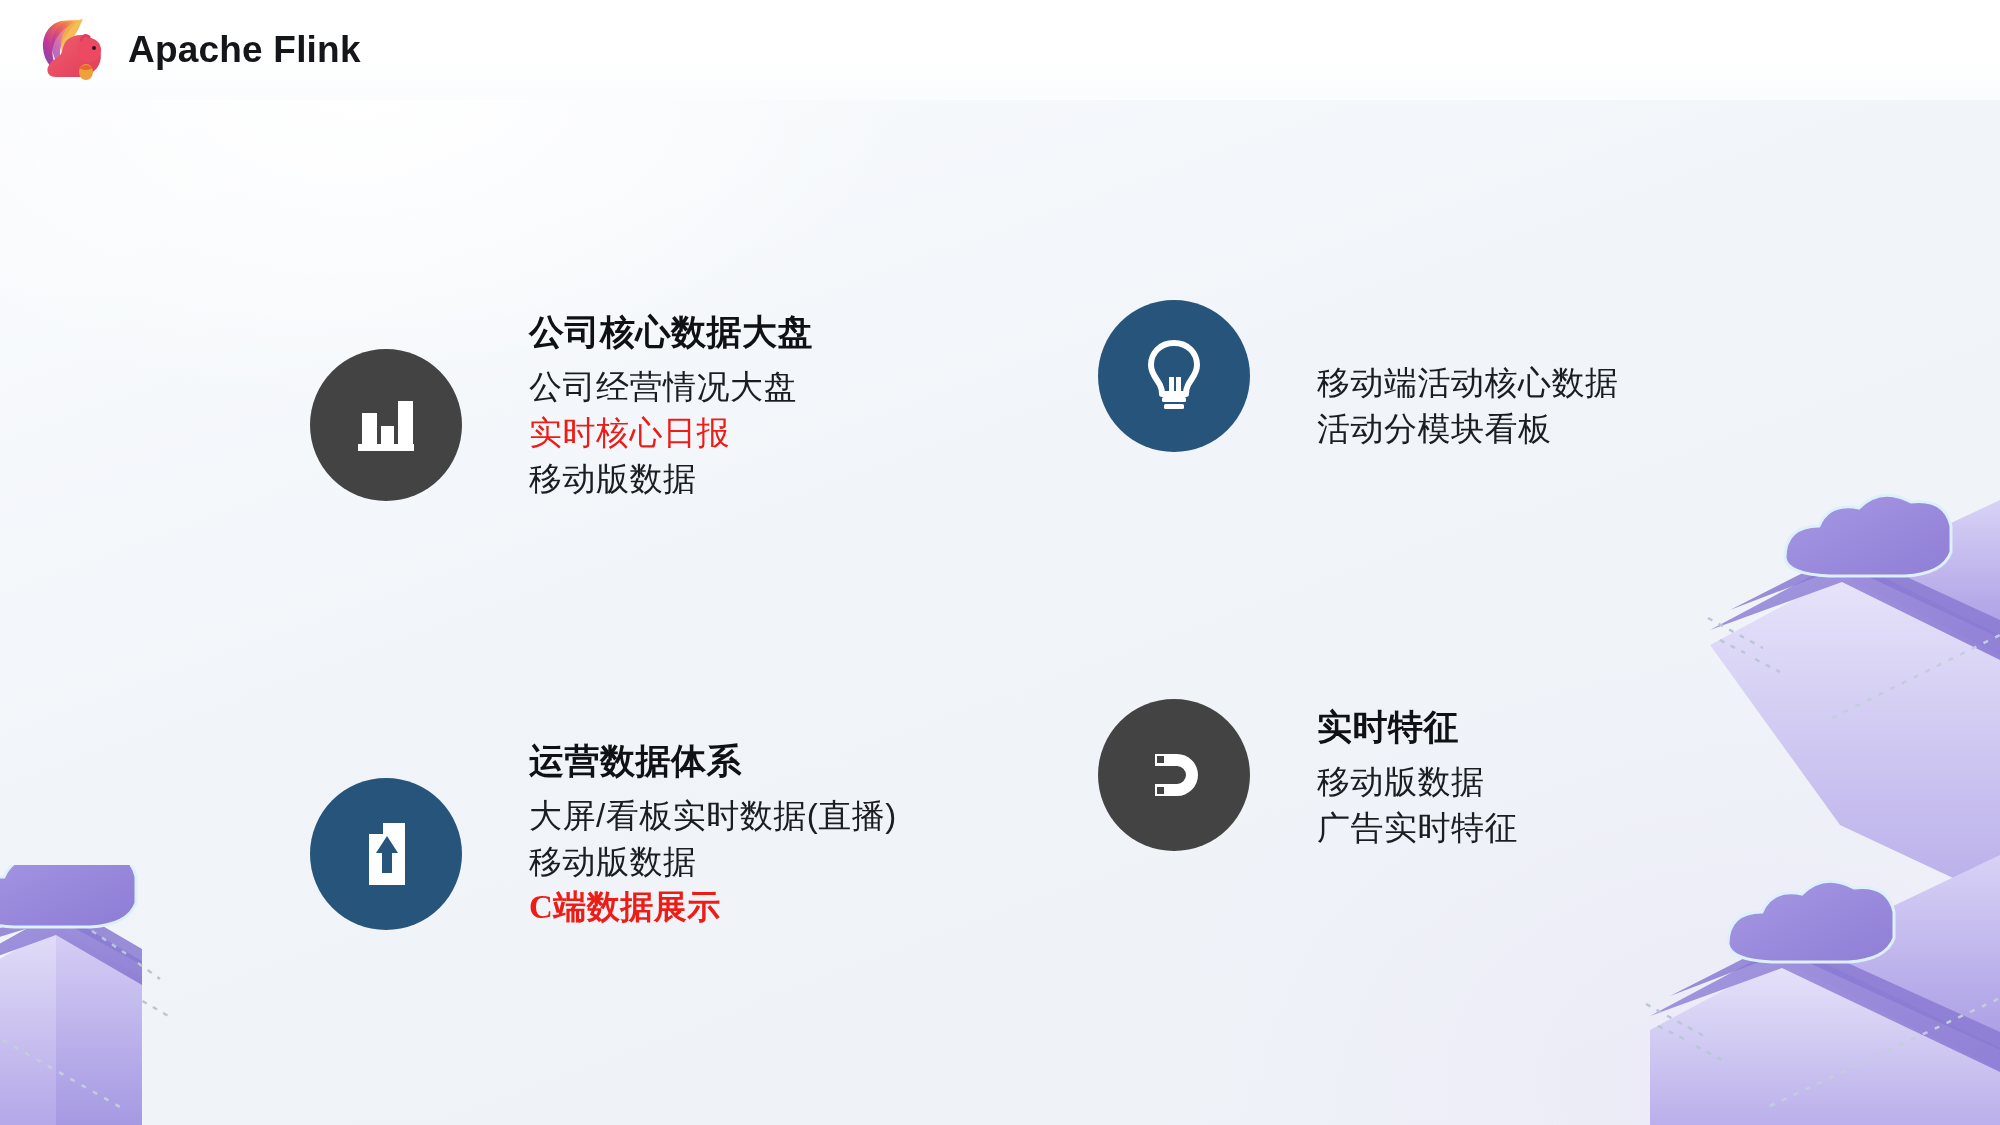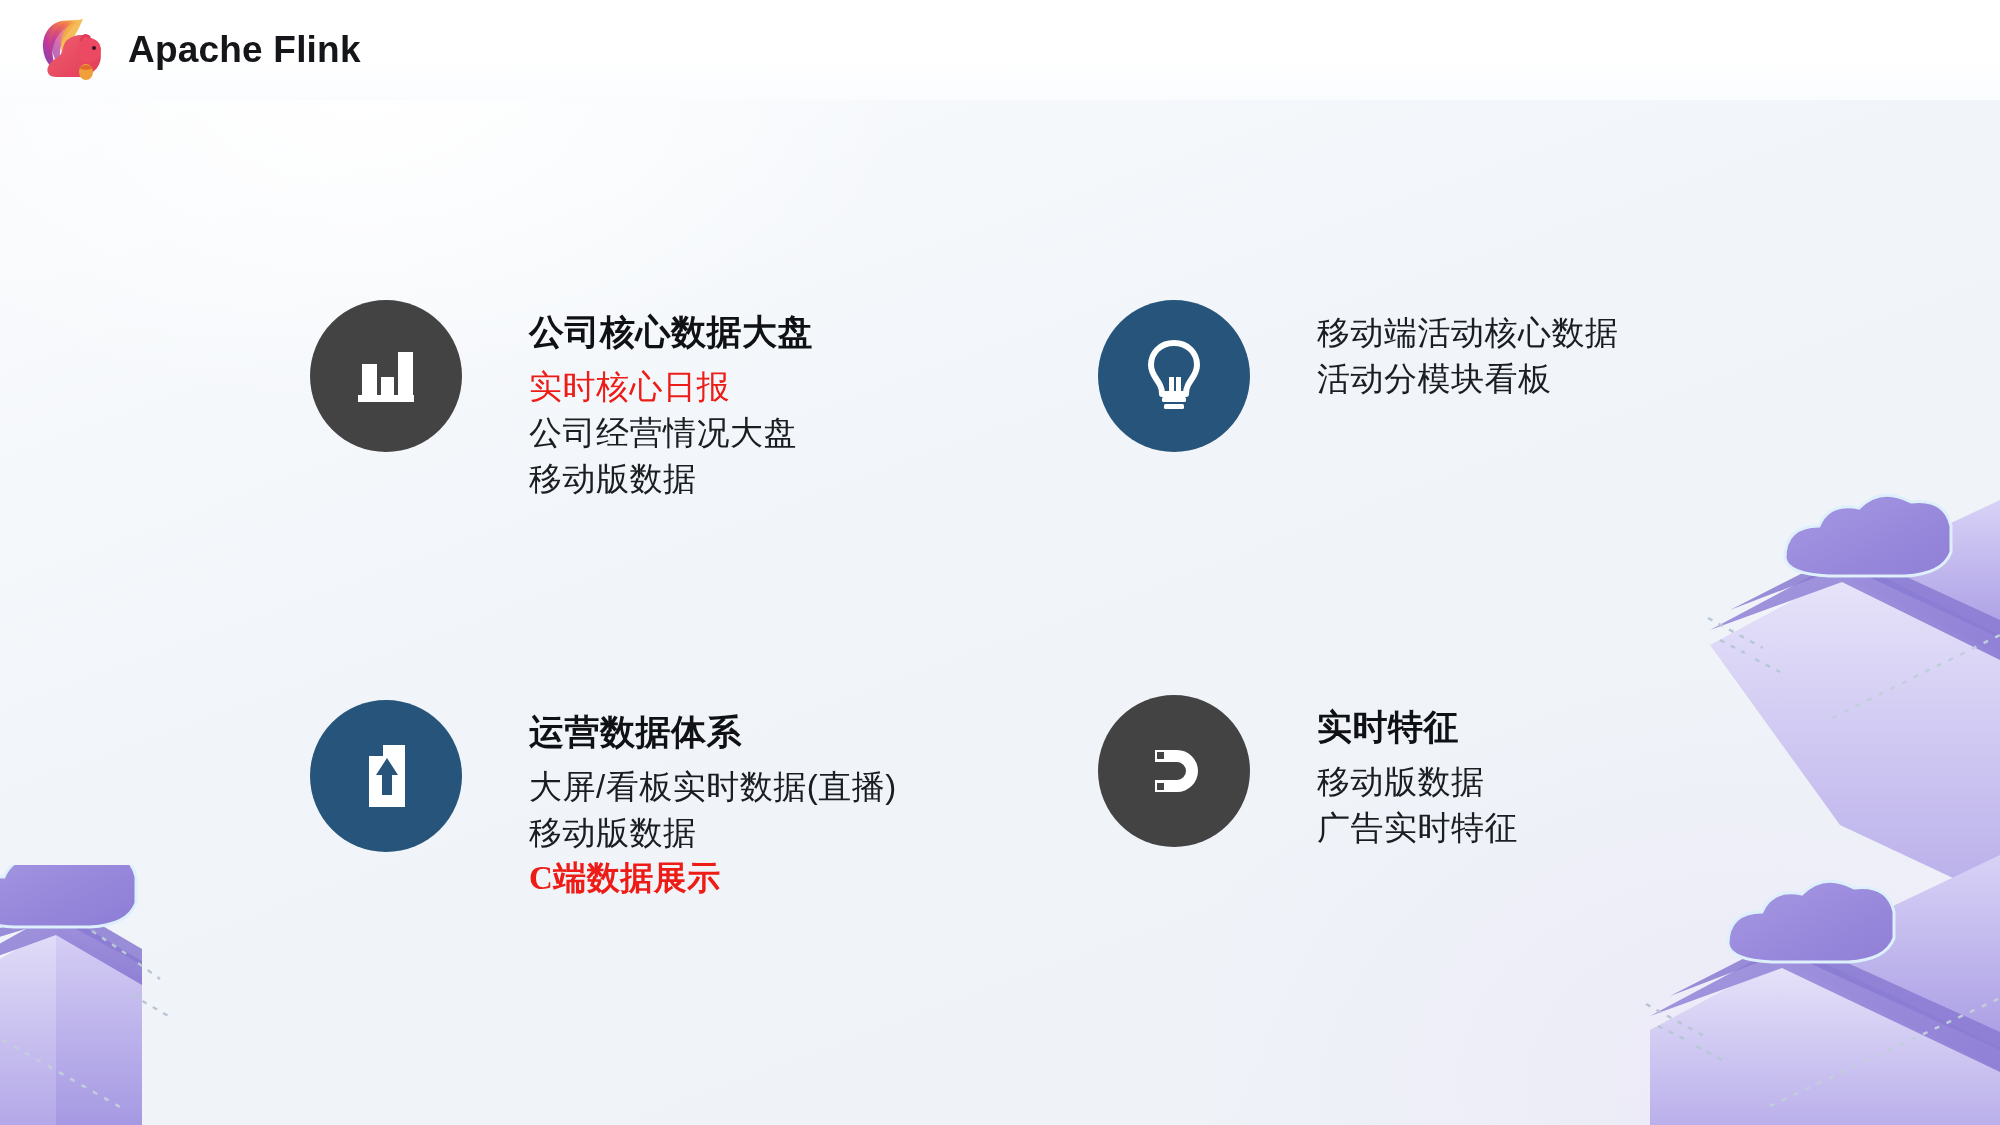--- a/index.html
+++ b/index.html
@@ -82,25 +82,25 @@
     position: absolute;
     left: 0; top: 100px;
     width: 2000px;
     height: 1025px;
     z-index: 4;
   }
 
   .item {
     position: absolute;
     display: flex;
-    align-items: flex-start;
+    align-items: flex-end;
   }
   .item-r1c1 { left: 310px; top: 200px; }
   .item-r1c2 { left: 1098px; top: 200px; }
-  .item-r2c1 { left: 310px; top: 600px; }
+  .item-r2c1 { left: 310px; top: 629px; }
   .item-r2c2 { left: 1098px; top: 595px; }
 
   .badge {
     width: 152px;
     height: 152px;
     border-radius: 50%;
     flex: 0 0 auto;
     display: flex;
     align-items: center;
     justify-content: center;
@@ -253,22 +253,22 @@
       <div class="badge dark">
         <svg width="72" height="62" viewBox="0 0 72 62">
           <rect x="8" y="50" width="56" height="7" fill="#ffffff"></rect>
           <rect x="12" y="19" width="15" height="31" fill="#ffffff"></rect>
           <rect x="31" y="32" width="13" height="18" fill="#ffffff"></rect>
           <rect x="48" y="7" width="15" height="43" fill="#ffffff"></rect>
         </svg>
       </div>
       <div class="texts">
         <div class="item-title">公司核心数据大盘</div>
+        <div class="item-line">公司经营情况大盘</div>
         <div class="item-line accent">实时核心日报</div>
-        <div class="item-line">公司经营情况大盘</div>
         <div class="item-line">移动版数据</div>
       </div>
     </div>
 
     <div class="item item-r1c2">
       <div class="badge blue">
         <svg width="62" height="78" viewBox="0 0 62 78">
           <path d="M31,6 C17,6 8,16 8,28 C8,37 14,42 17,48 C19,52 19,55 19,57 L43,57 C43,55 43,52 45,48 C48,42 54,37 54,28 C54,16 45,6 31,6 Z" fill="none" stroke="#ffffff" stroke-width="6" stroke-linejoin="round"></path>
           <rect x="26" y="40" width="5" height="14" fill="#ffffff"></rect>
           <rect x="33" y="40" width="5" height="14" fill="#ffffff"></rect>

